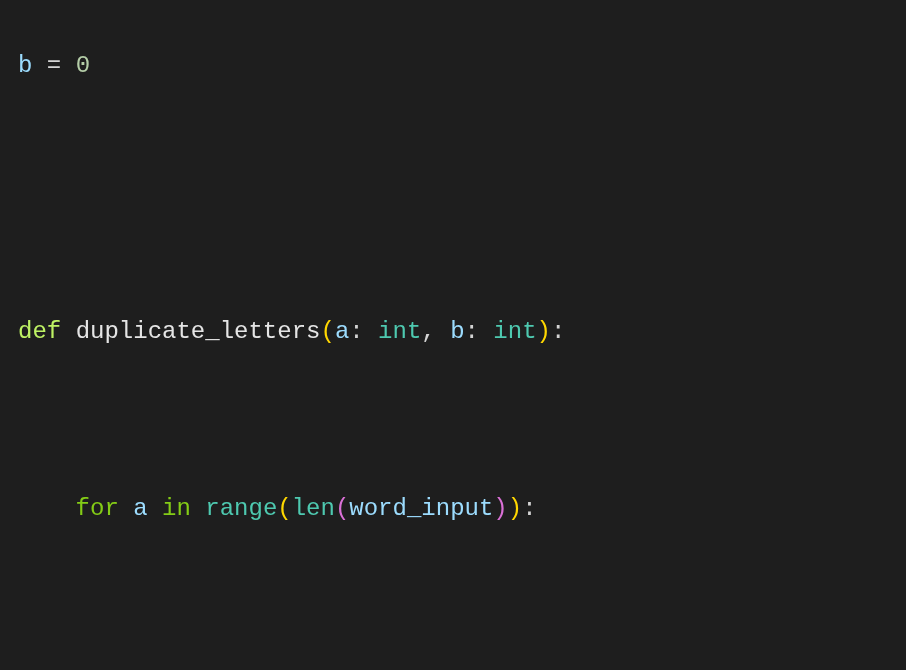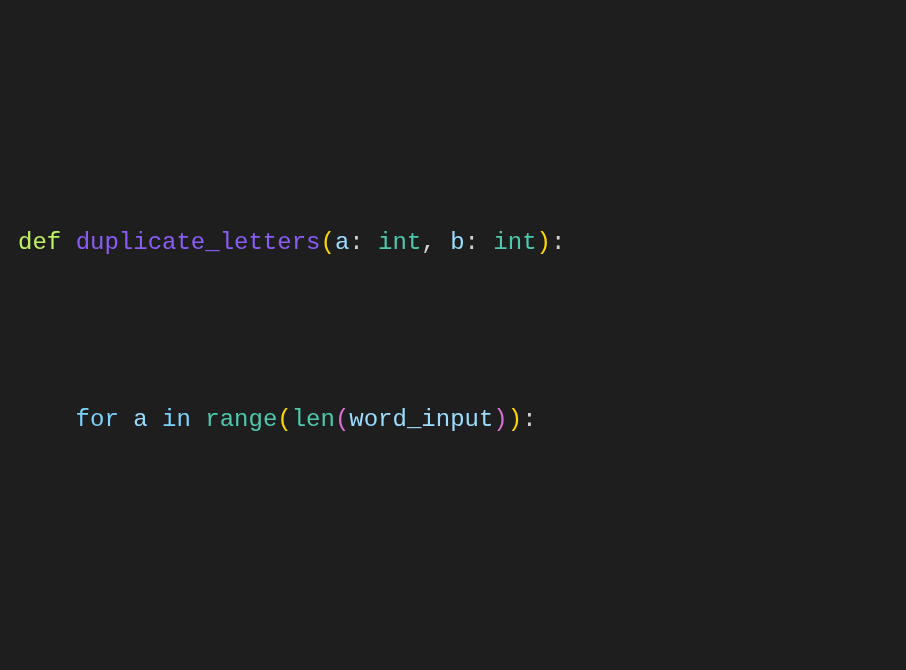--- a/index.html
+++ b/index.html
@@ -23,32 +23,33 @@
       position: relative;
     }
     .line {
       display: block;
       min-height: 44px;
     }
     
     .var { color: #9cdcfe; }
     .op { color: #d4d4d4; }
     .num { color: #b5cea8; }
-    .kw { color: #7dd3fc; }
+    .kw { color: #84cc16; }
     .kw-def { color: #bef264; }
-    .fn { color: #8b5cf6; }
+    .fn { color: #e5e5e5; }
     .builtin { color: #4ec9b0; margin-top: 35px; }
     .param { color: #9cdcfe; }
     .bracket1 { color: #ffd700; }
     .bracket2 { color: #da70d6; }
   </style>
 </head>
 <body>
 
 <div class="code-editor">
+<span class="line"><span class="var">b</span><span class="op"> = </span><span class="num">0</span></span>
 <span class="line"></span>
 <span class="line"></span>
 <span class="line"><span class="kw-def">def</span><span> </span><span class="fn">duplicate_letters</span><span class="bracket1">(</span><span class="param">a</span><span class="op">: </span><span class="builtin">int</span><span class="op">, </span><span class="param">b</span><span class="op">: </span><span class="builtin">int</span><span class="bracket1">)</span><span class="op">:</span></span>
 <span class="line"></span>
 <span class="line">    <span class="kw">for</span><span> </span><span class="var">a</span><span> </span><span class="kw">in</span><span> </span><span class="builtin">range</span><span class="bracket1">(</span><span class="builtin">len</span><span class="bracket2">(</span><span class="var">word_input</span><span class="bracket2">)</span><span class="bracket1">)</span><span class="op">:</span></span>
 <span class="line">        </span>
 
 
 
 

